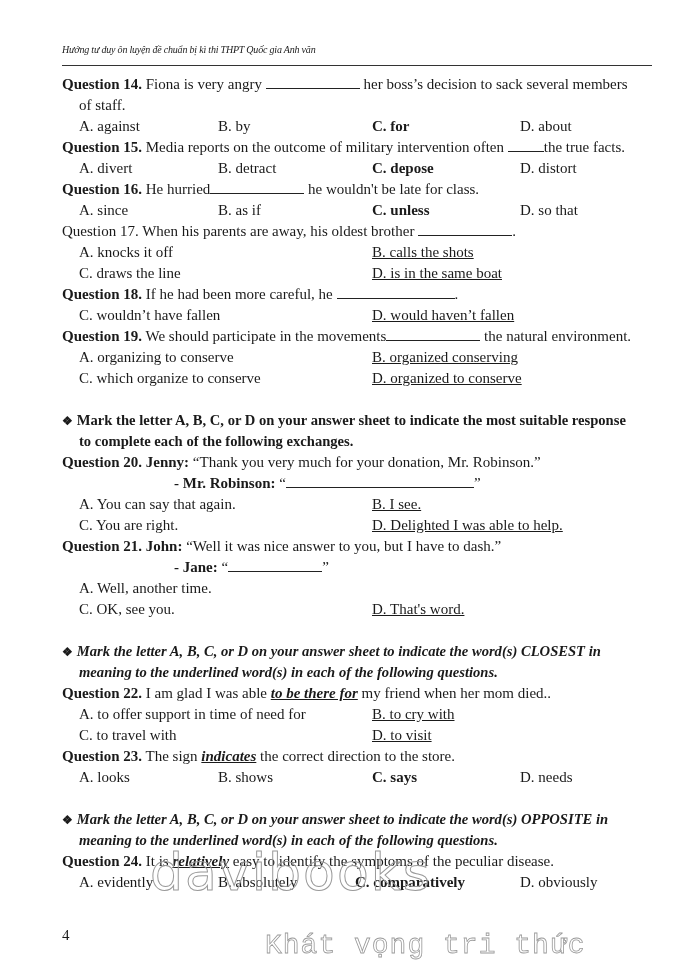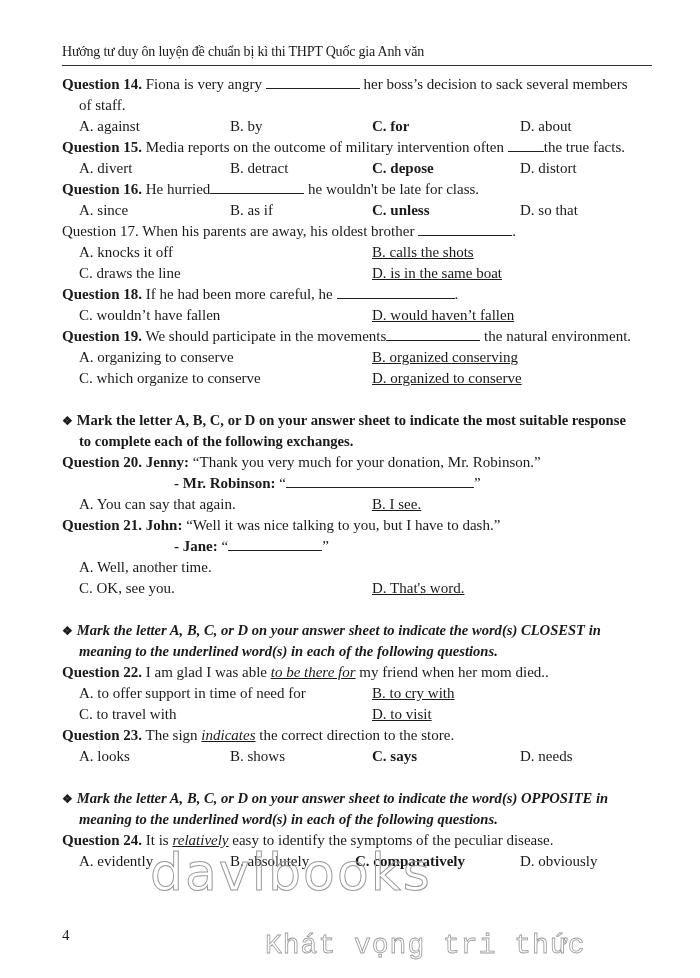--- a/index.html
+++ b/index.html
@@ -2,40 +2,40 @@
 <html><head>
   <meta charset="utf-8">
   <style>
     html, body { margin: 0; padding: 0; }
     body {
       width: 700px; height: 978px; background: #ffffff; position: relative; overflow: hidden;
       font-family: "Liberation Serif", "DejaVu Serif", serif; color: #1a1a1a;
     }
     .header {
       position: absolute; left: 62px; top: 44px; width: 590px;
-      font-size: 14px; letter-spacing: -0.2px;
+      font-style: italic; font-size: 10px; letter-spacing: -0.2px;
     }
     .header-rule {
       position: absolute; left: 62px; top: 65px; width: 590px; height: 0;
       border-top: 1.3px solid #333;
     }
     .content { position: absolute; left: 62px; top: 74px; width: 600px; font-size: 15px; }
     .line { height: 21px; line-height: 21px; white-space: nowrap; position: relative; }
     .q b { font-weight: bold; }
     .indent { padding-left: 17px; }
     .opts { position: relative; height: 21px; line-height: 21px; }
     .opt { position: absolute; top: 0; white-space: nowrap; }
-    .c1 { left: 17px; } .c2 { left: 168px; } .c3 { left: 310px; font-weight: bold; } .c4 { left: 458px; }
+    .c1 { left: 17px; } .c2 { left: 156px; } .c3 { left: 310px; font-weight: bold; } .c4 { left: 458px; }
     .h2 { left: 310px; text-decoration: underline; }
     .blank { display: inline-block; border-bottom: 1px solid #222; height: 14px; vertical-align: baseline; }
     .section { font-weight: bold; font-size: 14.6px; }
     .section.it { font-style: italic; }
     .diamond { font-size: 12px; margin-right: 4px; }
     .sp { height: 21px; }
-    .ul { text-decoration: underline; font-weight: normal; font-style: italic; }
+    .ul { text-decoration: underline; font-weight: bold; font-style: italic; }
     .pageno { position: absolute; left: 62px; top: 927px; font-size: 15px; }
     .wm1 {
       position: absolute; left: 150px; top: 842px; font-family: "DejaVu Sans", sans-serif;
       font-size: 52px; color: transparent; -webkit-text-stroke: 1px #9a9a9a; letter-spacing: 2px;
     }
     .wm2 {
       position: absolute; left: 265px; top: 930px; font-family: Liberation Mono, monospace;
       font-size: 28px; color: transparent; -webkit-text-stroke: 0.8px #9a9a9a; letter-spacing: 1px;
     }
   </style>
@@ -120,23 +120,27 @@
   <div class="line q">
     <b>Question 20. Jenny:</b><span> “Thank you very much for your donation, Mr. Robinson.”</span>
   </div>
   <div class="line" style="padding-left:112px">
     <b>- Mr. Robinson:</b><span> “</span><span class="blank" style="width:188px"></span><span>”</span>
   </div>
   <div class="opts">
     <span class="opt c1">A. You can say that again.</span>
     <span class="opt h2">B. I see.</span>
   </div>
-
-  <div class="line q">
-    <b>Question 21. John:</b><span> “Well it was nice talking to you, but I have to dash.”</span>
+  <div class="opts">
+    <span class="opt c1">C. You are right.</span>
+    <span class="opt h2">D. Delighted I was able to help.</span>
+  </div>
+
+  <div class="line q">
+    <b>Question 21. John:</b><span> “Well it was nice answer to you, but I have to dash.”</span>
   </div>
   <div class="line" style="padding-left:112px">
     <b>- Jane:</b><span> “</span><span class="blank" style="width:94px"></span><span>”</span>
   </div>
   <div class="opts">
     <span class="opt c1">A. Well, another time.</span>
   </div>
   <div class="opts">
     <span class="opt c1">C. OK, see you.</span>
     <span class="opt h2">D. That's word.</span>

